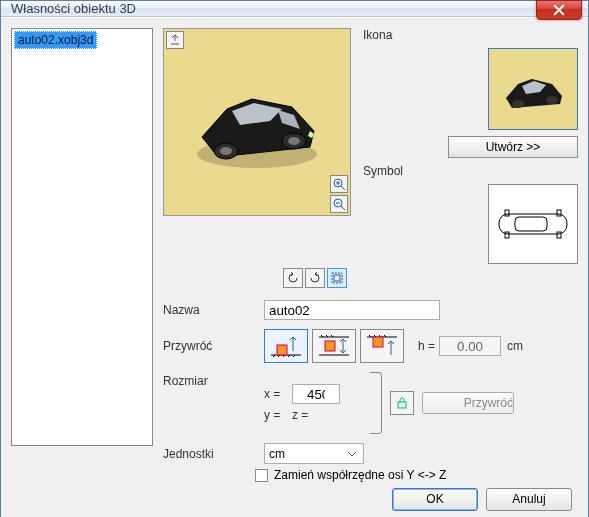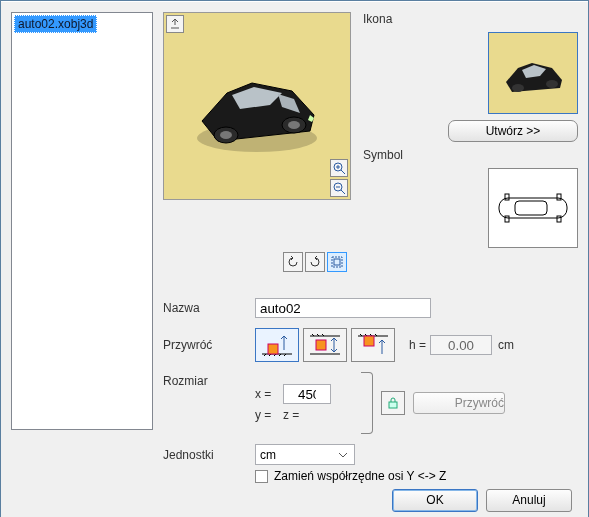--- a/index.html
+++ b/index.html
@@ -152,39 +152,40 @@
     border: 1px solid #3a76c4;
     background: #e9da8e;
     display:flex;align-items:center;justify-content:center;
     align-self: flex-end;
   }
   .thumb svg { width: 70px; height: 50px; }
   .create-btn {
     width: 130px;
     height: 22px;
     border: 1px solid #8a8a8a;
-    border-radius: 7px;
+    border-radius: 0;
     background: linear-gradient(to bottom,#fdfdfd,#e4e4e4);
     align-self: flex-end;
     display:flex;align-items:center;justify-content:center;
   }
   .symbol-thumb {
     width: 90px; height: 80px;
     border: 1px solid #888;
     background: #fff;
     align-self: flex-end;
     display:flex;align-items:center;justify-content:center;
   }
 
   .form {
     display: grid;
     grid-template-columns: 92px 1fr;
     row-gap: 10px;
     align-items: center;
-    margin-top: 18px;
+    margin-top: 4px;
+    gap: 9px;
   }
   .form label { color: #333; }
   .text-input {
     height: 20px;
     border: 1px solid #abadb3;
     background: #fff;
     padding: 2px 4px;
     width: 176px;
   }
   .pos-row { display:flex; align-items:center; gap:4px; }
@@ -264,20 +265,28 @@
   .dlg-btn.primary {
     border: 1px solid #3a76c4;
     box-shadow: 0 0 0 1px #86b7e8 inset;
   }
 </style>
 </head>
 <body>
 
 <div class="window">
 
+  <div class="titlebar">
+    <span class="title">Własności obiektu 3D</span>
+    <div class="close-btn">
+      <svg viewBox="0 0 10 10">
+          <path d="M1 1 L9 9 M9 1 L1 9" stroke="#fff" stroke-width="1.6"></path>
+        </svg>
+    </div>
+  </div>
 
   <div class="body">
     <div class="main-row">
 
       <div class="listbox">
         <span class="item sel">auto02.xobj3d</span>
       </div>
 
       <div class="right">
 

